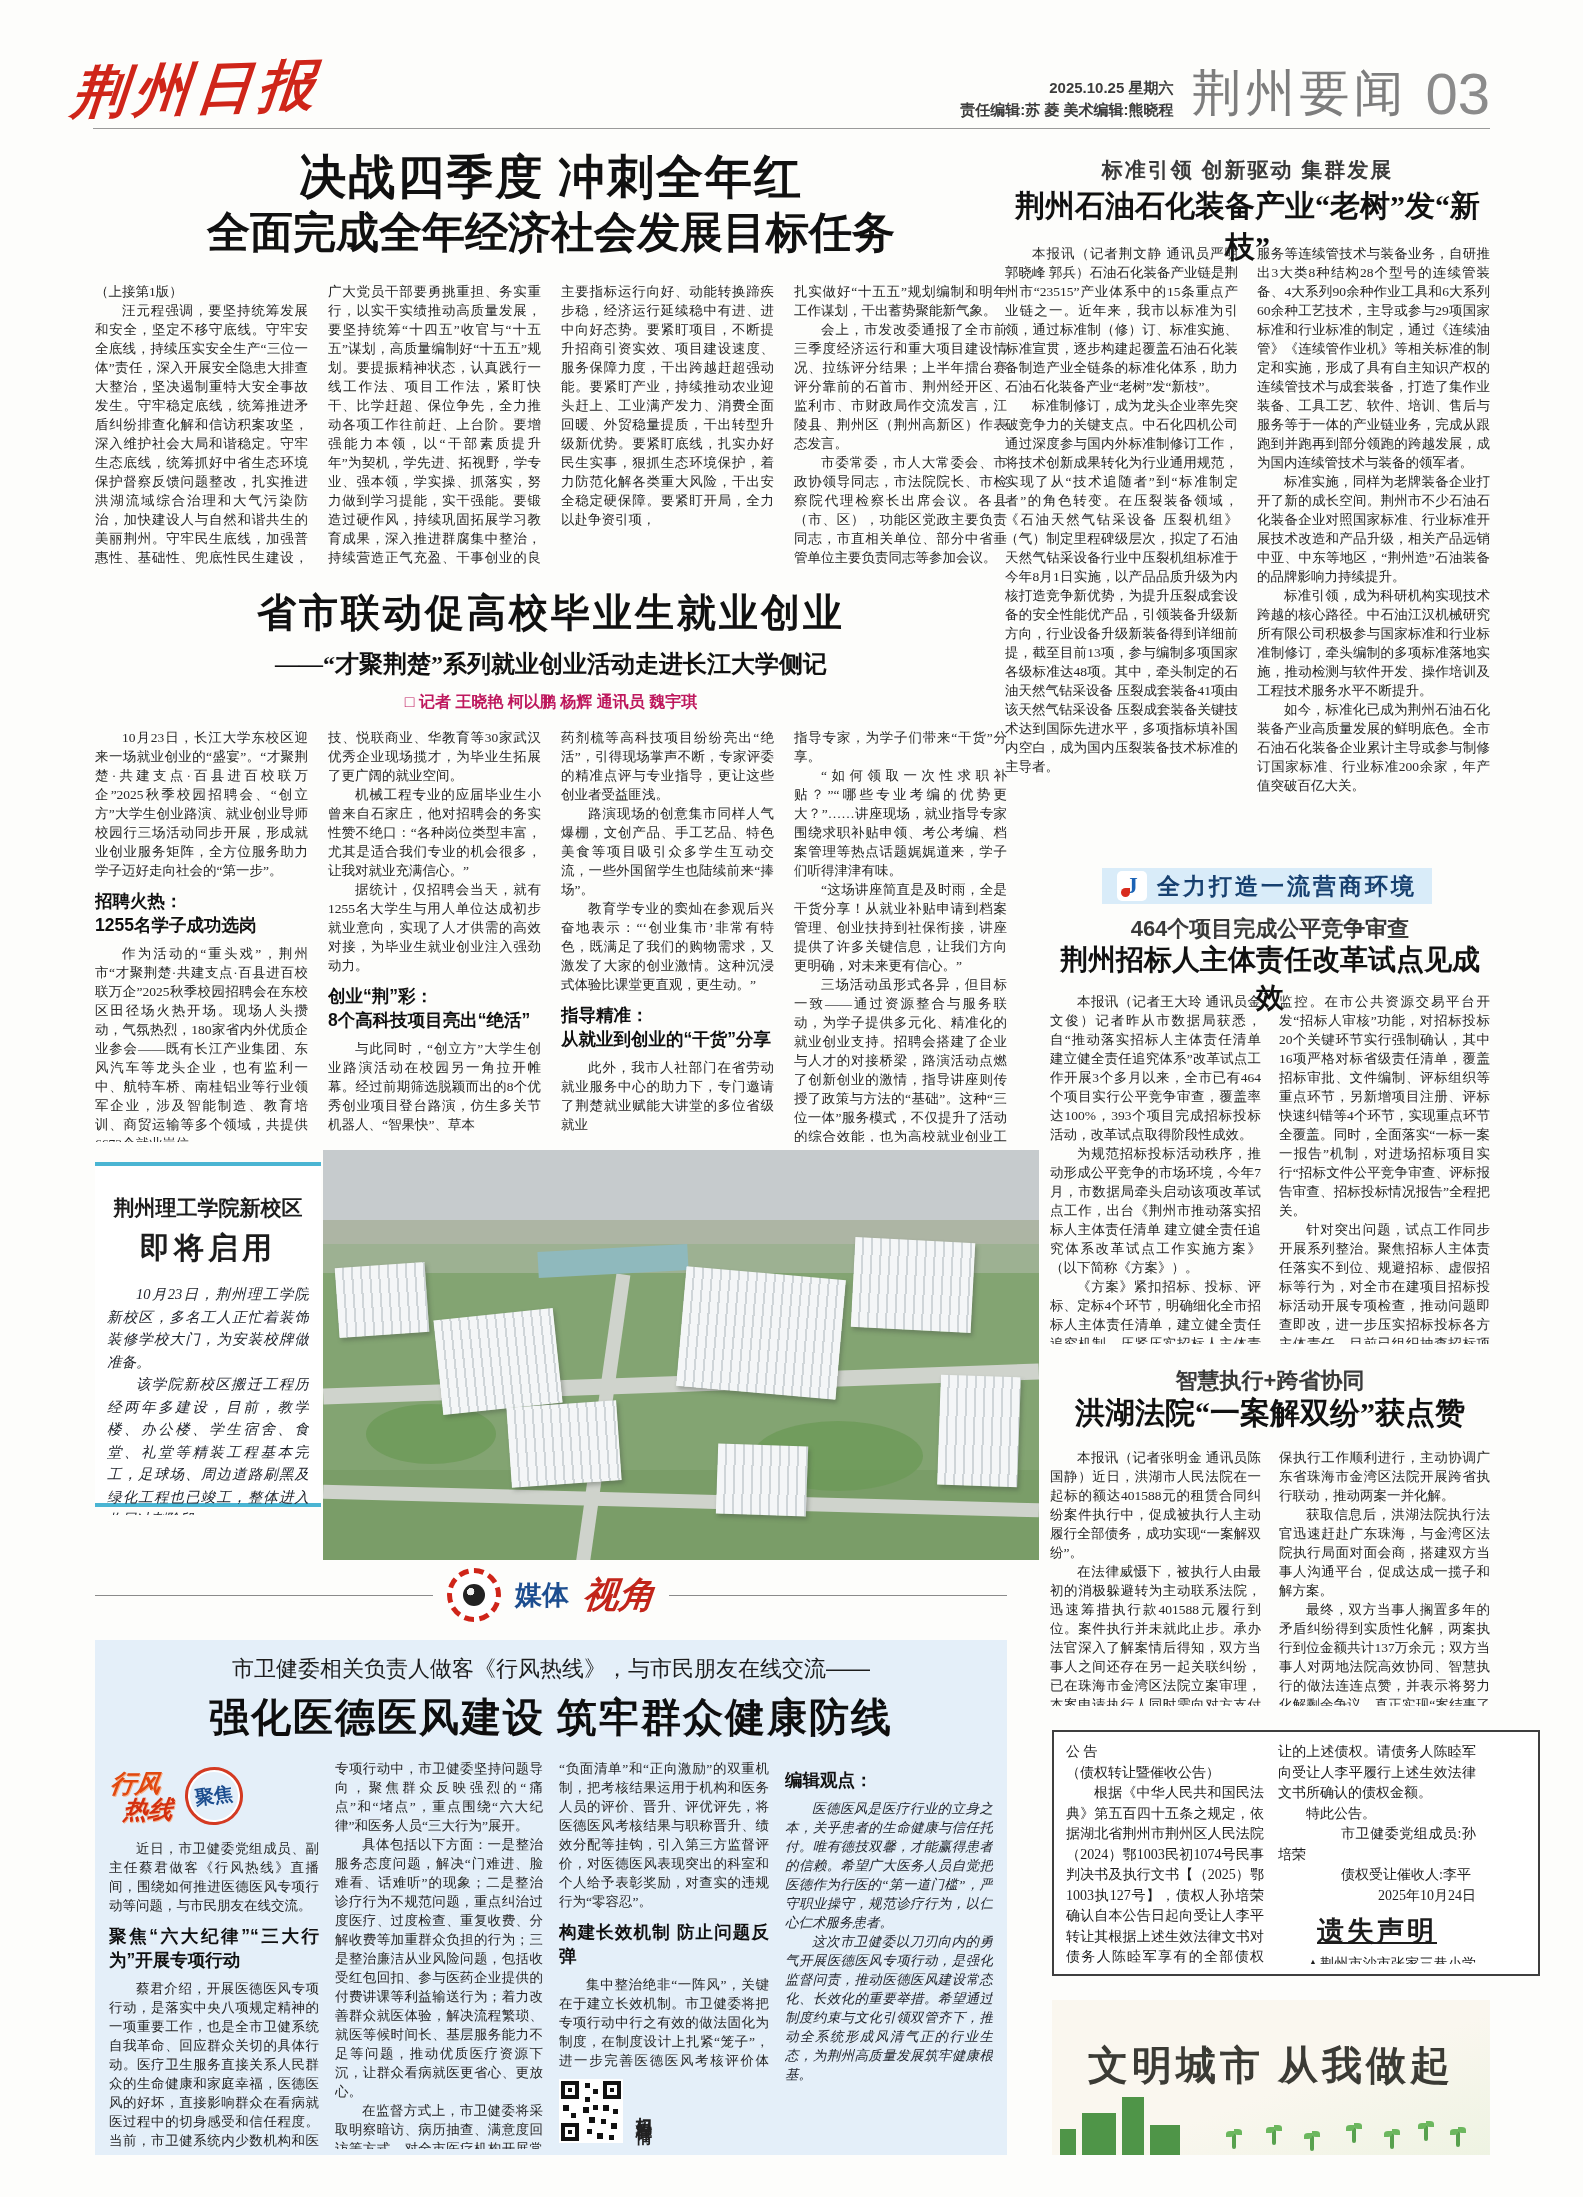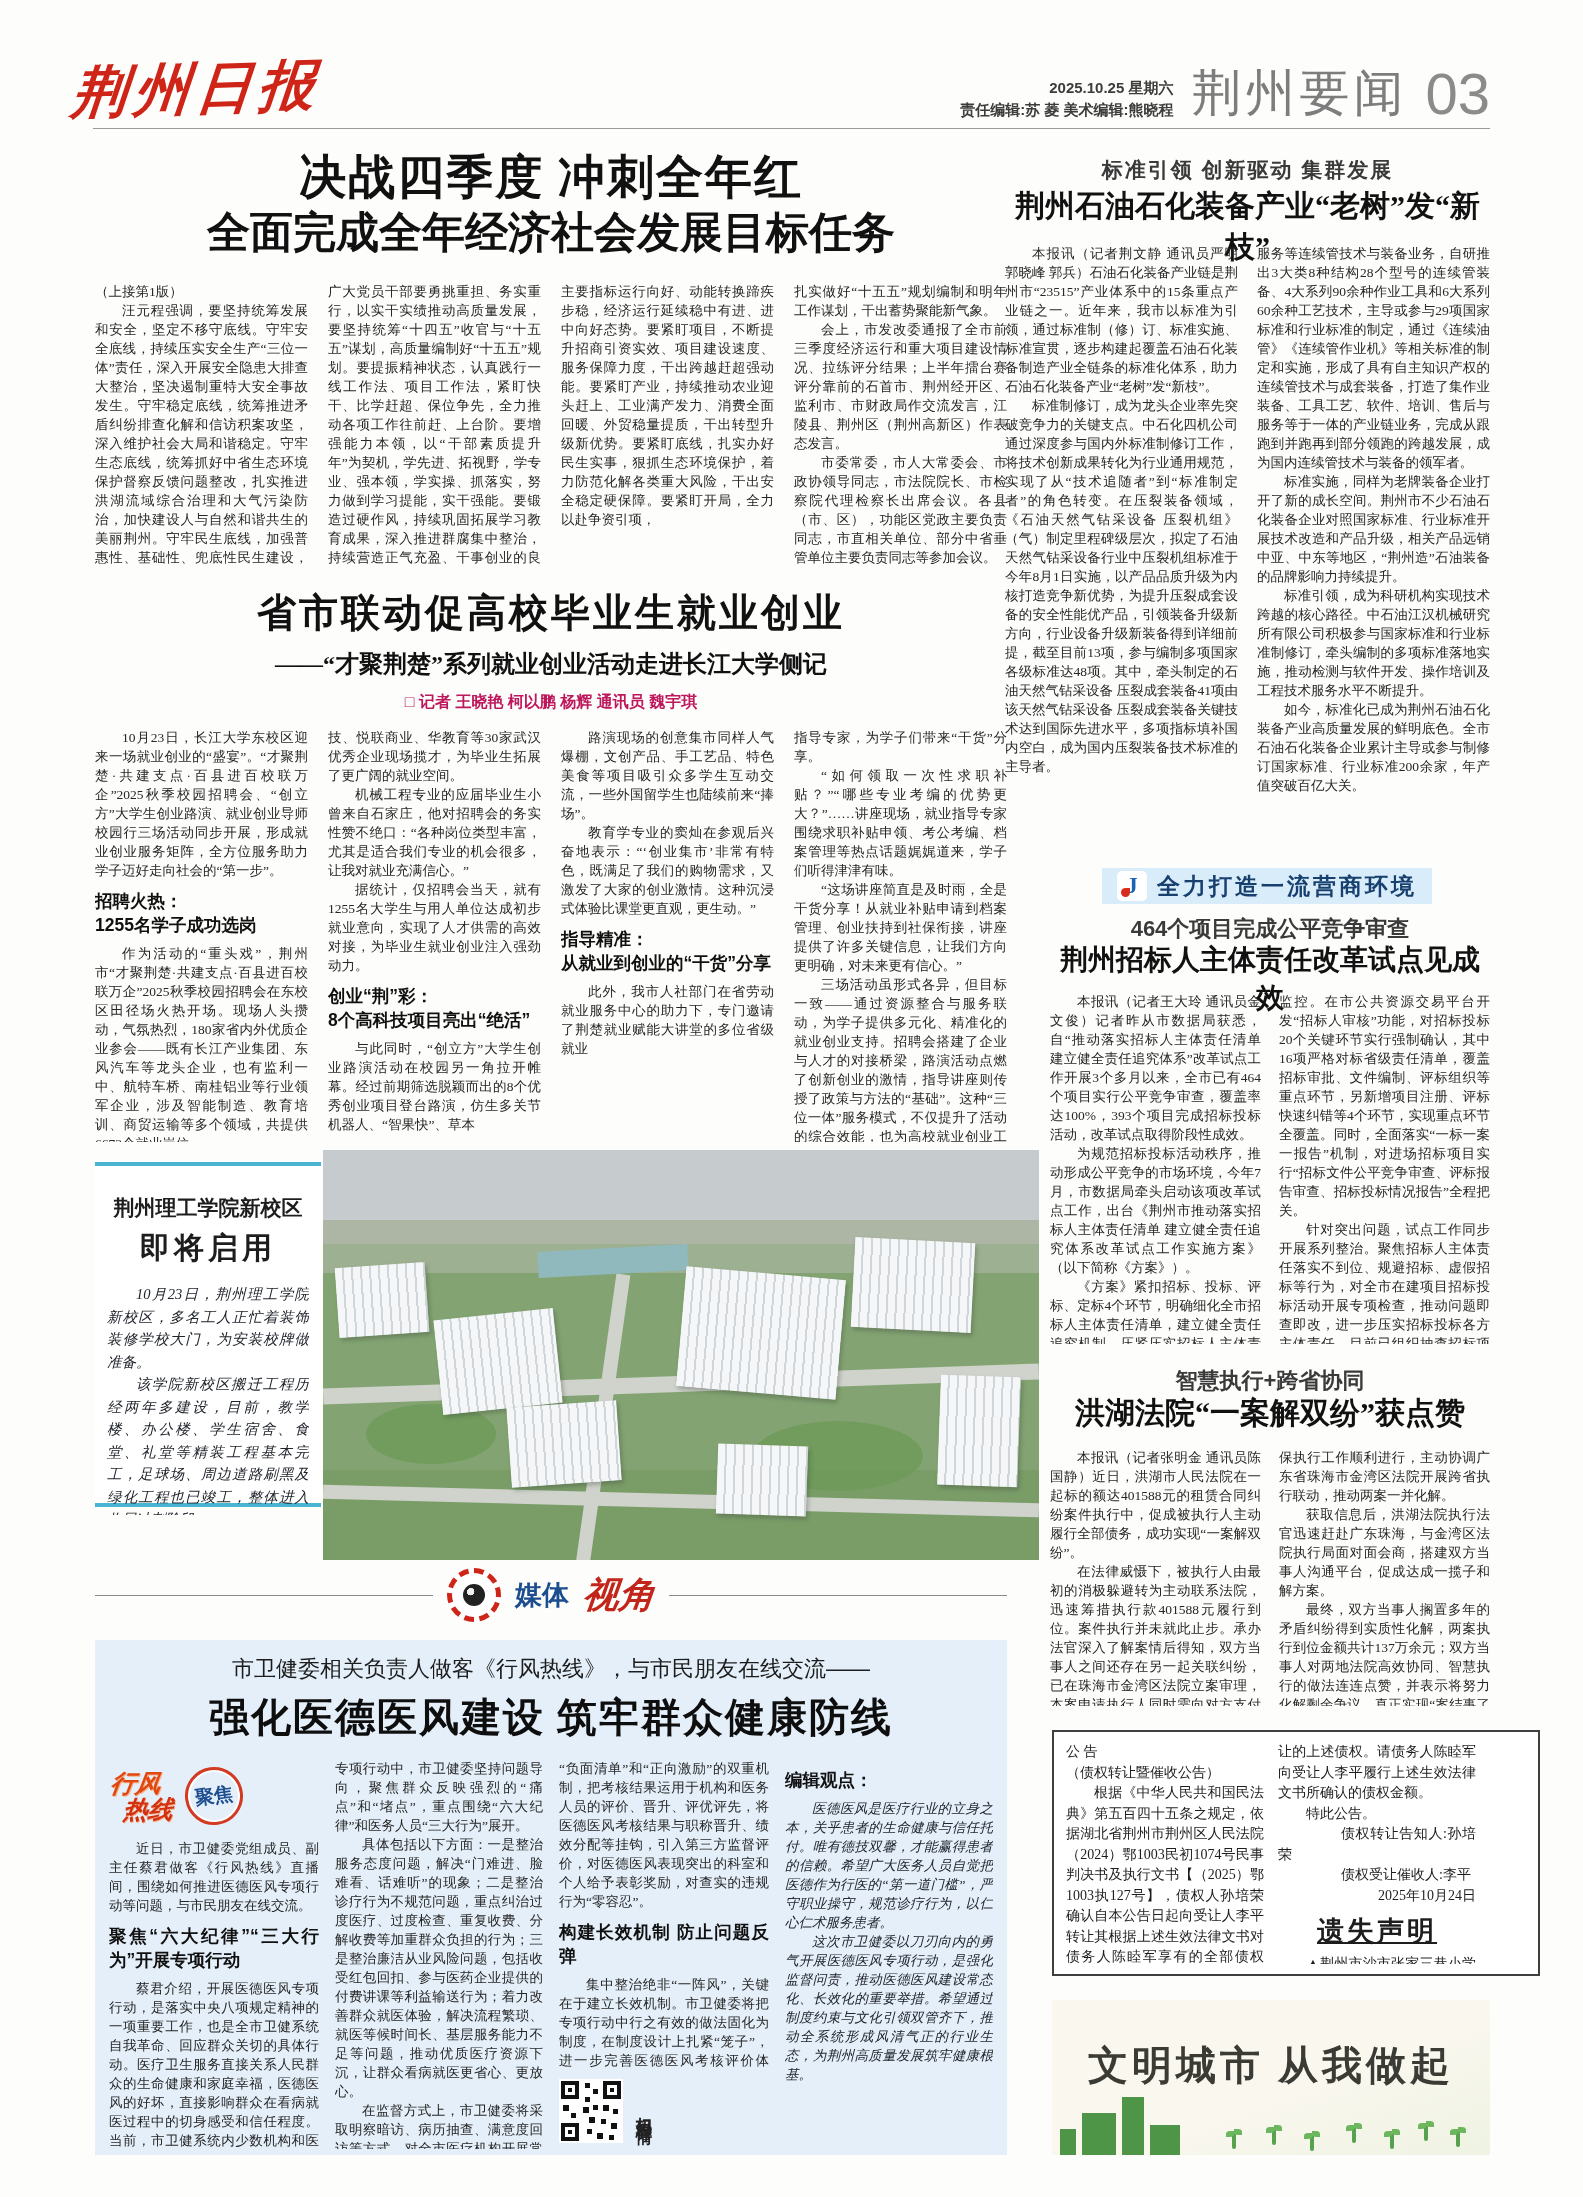--- a/index.html
+++ b/index.html
@@ -151,20 +151,21 @@
       </div>
     <div class="col" style="width:213px;height:414px;">
         <p class="it-b">技、悦联商业、华教育等30家武汉优秀企业现场揽才，为毕业生拓展了更广阔的就业空间。</p>
         <p class="it-p">机械工程专业的应届毕业生小曾来自石家庄，他对招聘会的务实性赞不绝口：“各种岗位类型丰富，尤其是适合我们专业的机会很多，让我对就业充满信心。”</p>
         <p class="it-p">据统计，仅招聘会当天，就有1255名大学生与用人单位达成初步就业意向，实现了人才供需的高效对接，为毕业生就业创业注入强劲动力。</p>
         <p class="it-h">创业“荆”彩：
 8个高科技项目亮出“绝活”</p>
         <p class="it-p">与此同时，“创立方”大学生创业路演活动在校园另一角拉开帷幕。经过前期筛选脱颖而出的8个优秀创业项目登台路演，仿生多关节机器人、“智果快”、草本</p>
       </div>
     <div class="col" style="width:213px;height:414px;">
+        <p class="it-b">药剂梳等高科技项目纷纷亮出“绝活”，引得现场掌声不断，专家评委的精准点评与专业指导，更让这些创业者受益匪浅。</p>
         <p class="it-p">路演现场的创意集市同样人气爆棚，文创产品、手工艺品、特色美食等项目吸引众多学生互动交流，一些外国留学生也陆续前来“捧场”。</p>
         <p class="it-p">教育学专业的窦灿在参观后兴奋地表示：“‘创业集市’非常有特色，既满足了我们的购物需求，又激发了大家的创业激情。这种沉浸式体验比课堂更直观，更生动。”</p>
         <p class="it-h">指导精准：
 从就业到创业的“干货”分享</p>
         <p class="it-p">此外，我市人社部门在省劳动就业服务中心的助力下，专门邀请了荆楚就业赋能大讲堂的多位省级就业</p>
       </div>
     <div class="col" style="width:213px;height:414px;">
         <p class="it-b">指导专家，为学子们带来“干货”分享。</p>
         <p class="it-p">“如何领取一次性求职补贴？”“哪些专业考编的优势更大？”……讲座现场，就业指导专家围绕求职补贴申领、考公考编、档案管理等热点话题娓娓道来，学子们听得津津有味。</p>
         <p class="it-p">“这场讲座简直是及时雨，全是干货分享！从就业补贴申请到档案管理、创业扶持到社保衔接，讲座提供了许多关键信息，让我们方向更明确，对未来更有信心。”</p>
@@ -311,21 +312,21 @@
 
   <div class="abs notice">
     <div class="ncol">
         <p class="it-n-title">公 告</p>
         <p class="it-n-sub">（债权转让暨催收公告）</p>
         <p class="it-p">根据《中华人民共和国民法典》第五百四十五条之规定，依据湖北省荆州市荆州区人民法院（2024）鄂1003民初1074号民事判决书及执行文书【（2025）鄂1003执127号】，债权人孙培荣确认自本公告日起向受让人李平转让其根据上述生效法律文书对债务人陈睦军享有的全部债权（包括但不限于本金、利息、迟延履行期间利息，案件受理费等权益），受让人李平同意受让债权人孙培荣转</p>
       </div>
     <div class="ncol">
         <p class="it-b">让的上述债权。请债务人陈睦军向受让人李平履行上述生效法律文书所确认的债权金额。</p>
         <p class="it-p">特此公告。</p>
-        <p class="it-sig">债权转让告知人:孙培荣</p>
+        <p class="it-sig">市卫健委党组成员:孙培荣</p>
         <p class="it-sig">债权受让催收人:李平</p>
         <p class="it-date">2025年10月24日</p>
         <p class="it-bigh">遗失声明</p>
         <p class="it-p">▲荆州市沙市张家三巷小学附属幼儿园不慎遗失银行开户许可证，核准号:J5370007035402，开户行:中国建设银行股份有限公司荆州沙市支行，声明作废。</p>
       </div>
   </div>
 
   <div class="abs banner">
     <div class="banner-t">文明城市 从我做起</div>
     <div class="gb" style="left:30px;bottom:0;width:34px;height:42px;"></div>

